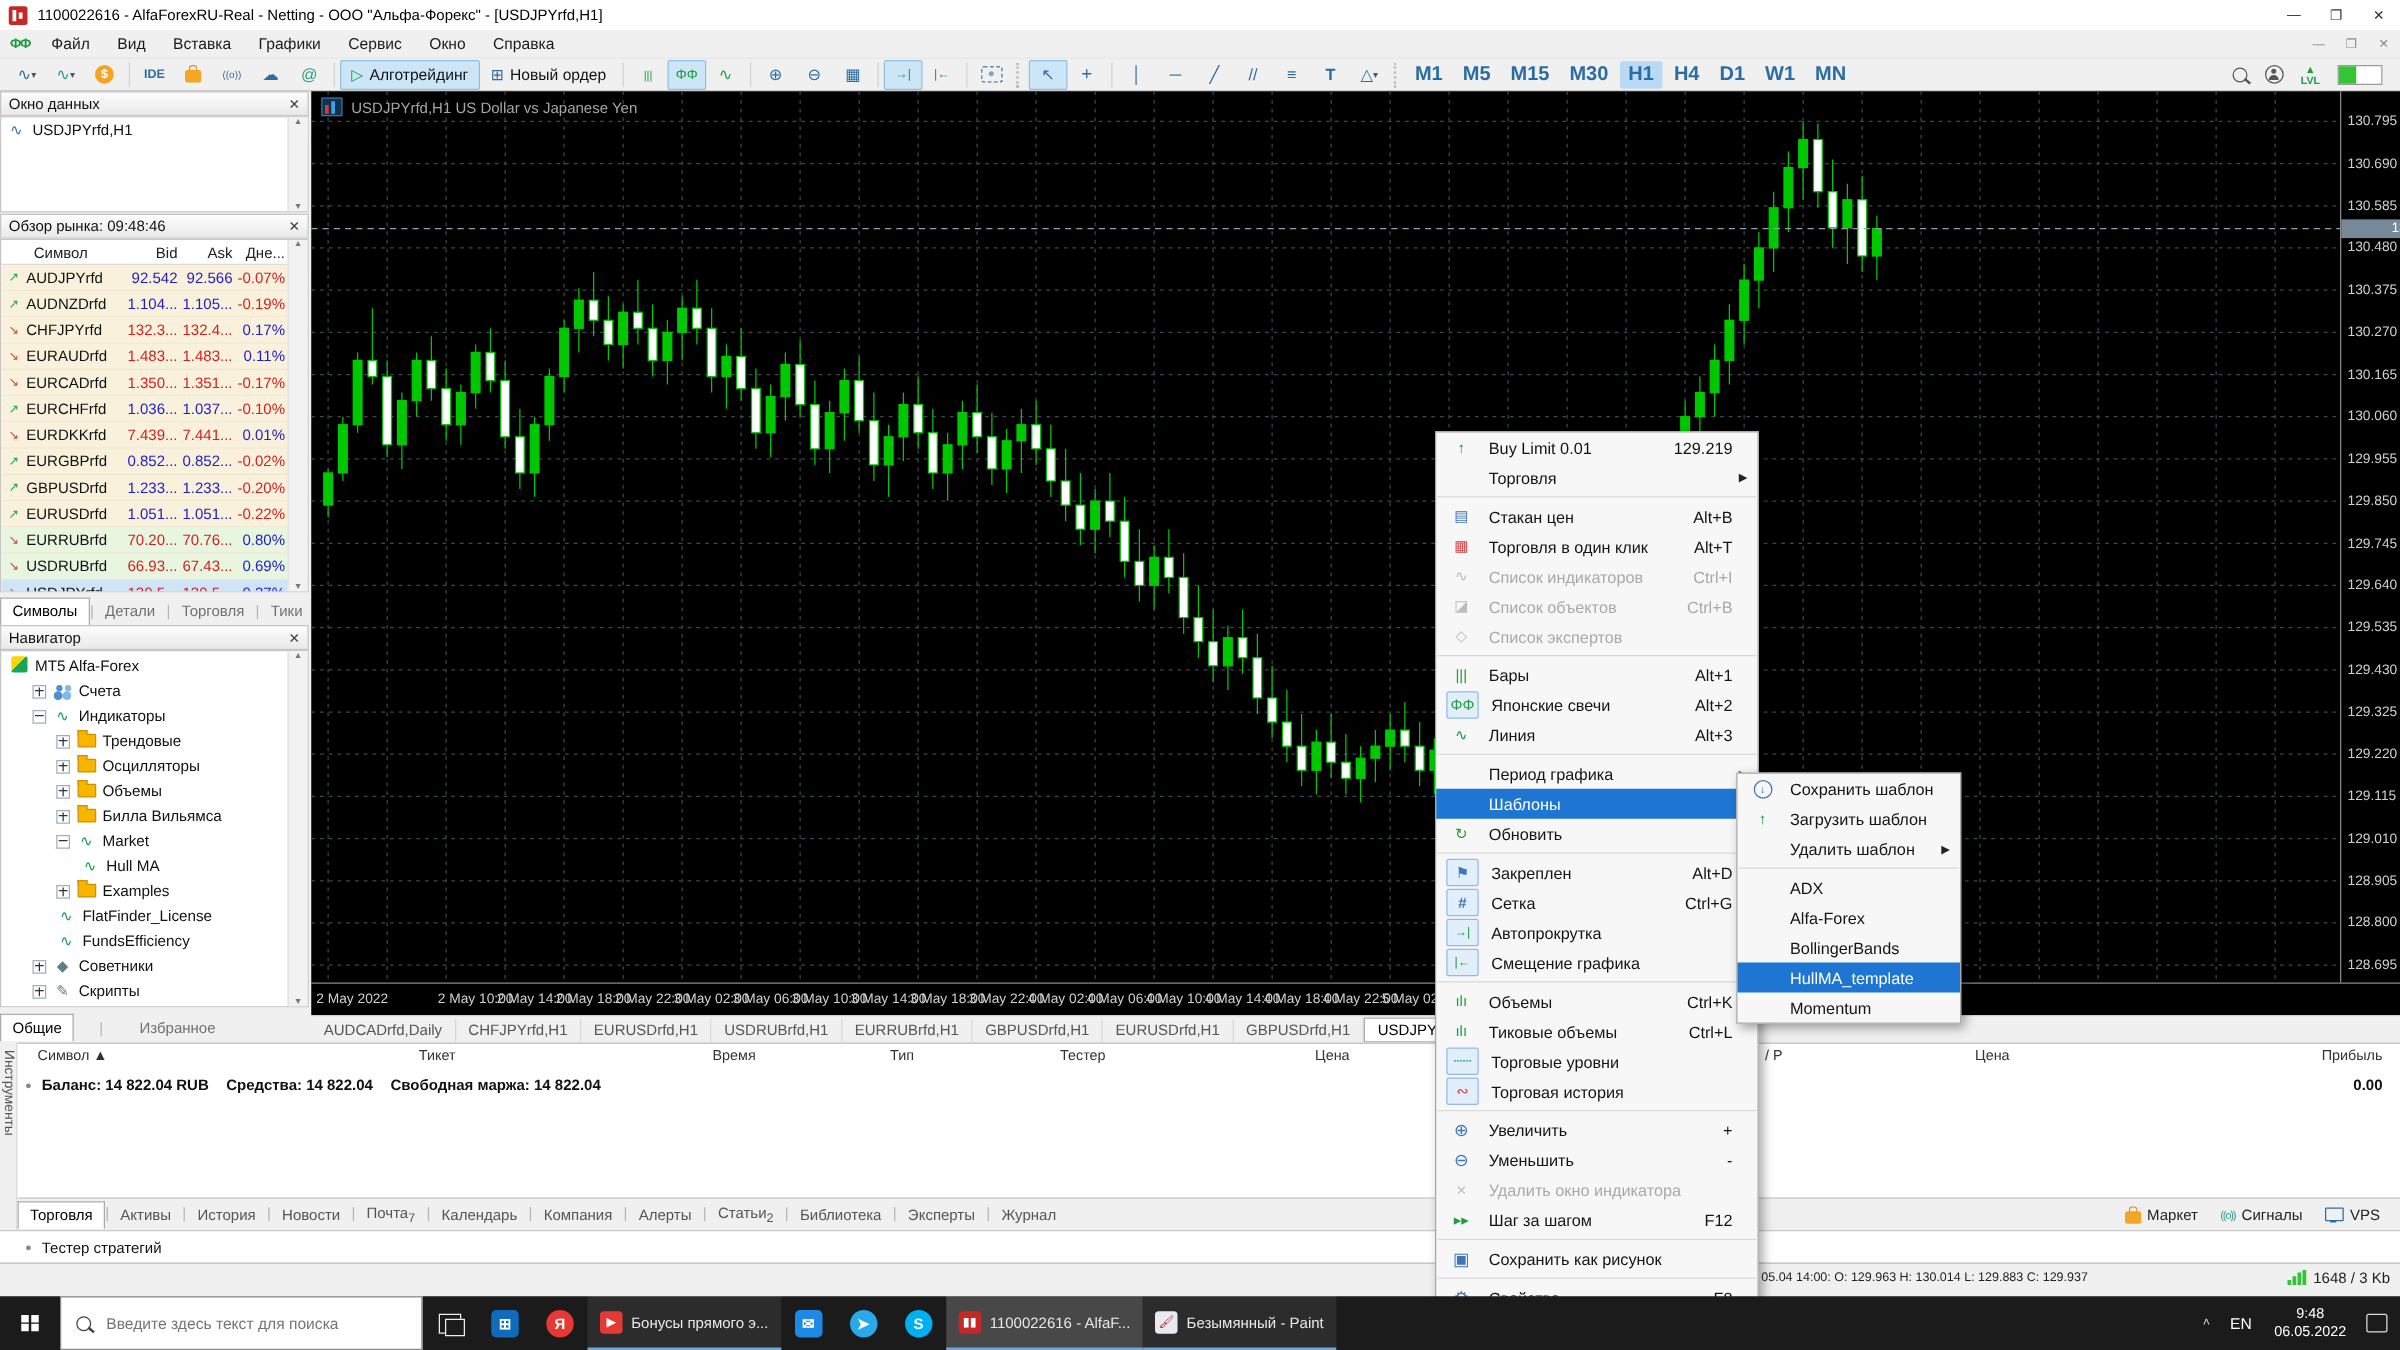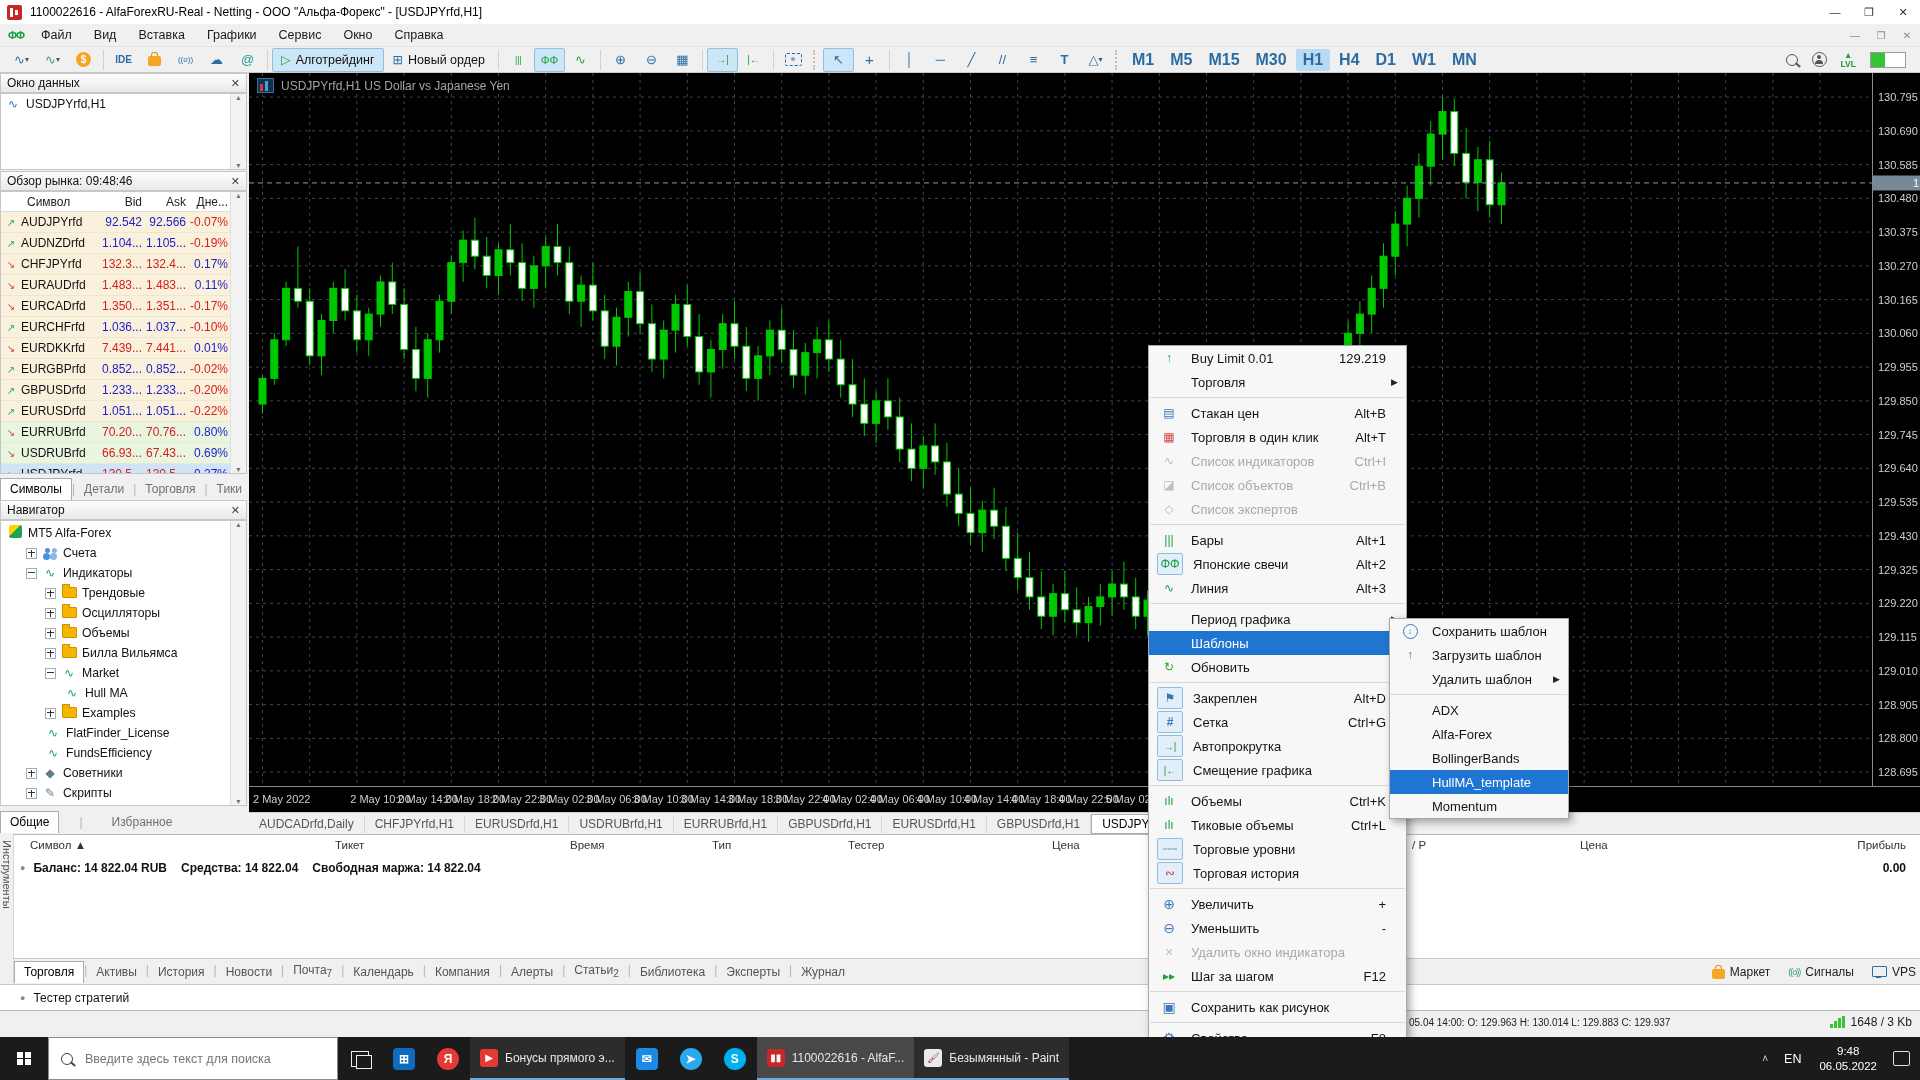--- a/index.html
+++ b/index.html
@@ -103,21 +103,21 @@
   #tool-vert{left:0;top:834px;width:14px;height:176px;background:#f0f0f0;border-right:1px solid #d5d5d5;
         writing-mode:vertical-rl;font-size:11px;color:#555;padding-top:6px;box-sizing:border-box;}
   #toolbox{left:14px;top:834px;width:1906px;height:150px;background:#fff;border-top:1px solid #b9b9b9;}
   .thead{position:absolute;top:4px;font-size:11.5px;color:#333;}
   #tb-balance{position:absolute;left:0;top:22px;right:0;height:22px;display:flex;align-items:center;font-weight:bold;font-size:12px;}
   #tb-balance .dot{color:#888;margin:0 8px 0 6px;font-size:9px;}
   #tb-balance .bspan{margin-right:14px;}
   #tb-profit{position:absolute;right:14px;top:26px;font-weight:bold;font-size:12px;}
   #tbox-tabs{left:14px;top:958px;width:1906px;height:26px;background:#f0f0f0;border-top:1px solid #c9c9c9;
         display:flex;align-items:center;font-size:12px;color:#555;}
-  #tbox-right{margin-left:auto;display:flex;align-items:center;gap:18px;padding-right:4px;color:#222;}
+  #tbox-right{margin-left:auto;display:flex;align-items:center;gap:18px;padding-right:16px;color:#222;}
   .svc{display:flex;align-items:center;gap:5px;}
   .ico-sig{color:#2a9d8f;font-size:9px;letter-spacing:-1px;}
   .ico-vps{width:13px;height:9px;border:1.5px solid #2b6ca3;border-radius:1px;position:relative;top:-1px;}
   .ico-vps::after{content:"";position:absolute;left:3px;top:9px;width:5px;height:2px;background:#2b6ca3;}
   #tester{left:0;top:984px;width:1920px;height:26px;background:#fff;border-top:1px solid #c9c9c9;display:flex;align-items:center;}
   #tester .dot{color:#888;margin:0 8px 0 20px;font-size:9px;}
   
   #statusbar{left:0;top:1010px;width:1920px;height:27px;background:#f0f0f0;border-top:1px solid #bdbdbd;}
   #sb-ohlc{position:absolute;left:1409px;top:6px;font-size:10px;color:#222;white-space:nowrap;}
   #sb-right{position:absolute;right:8px;top:4px;display:flex;align-items:center;gap:6px;font-size:12px;color:#222;}

